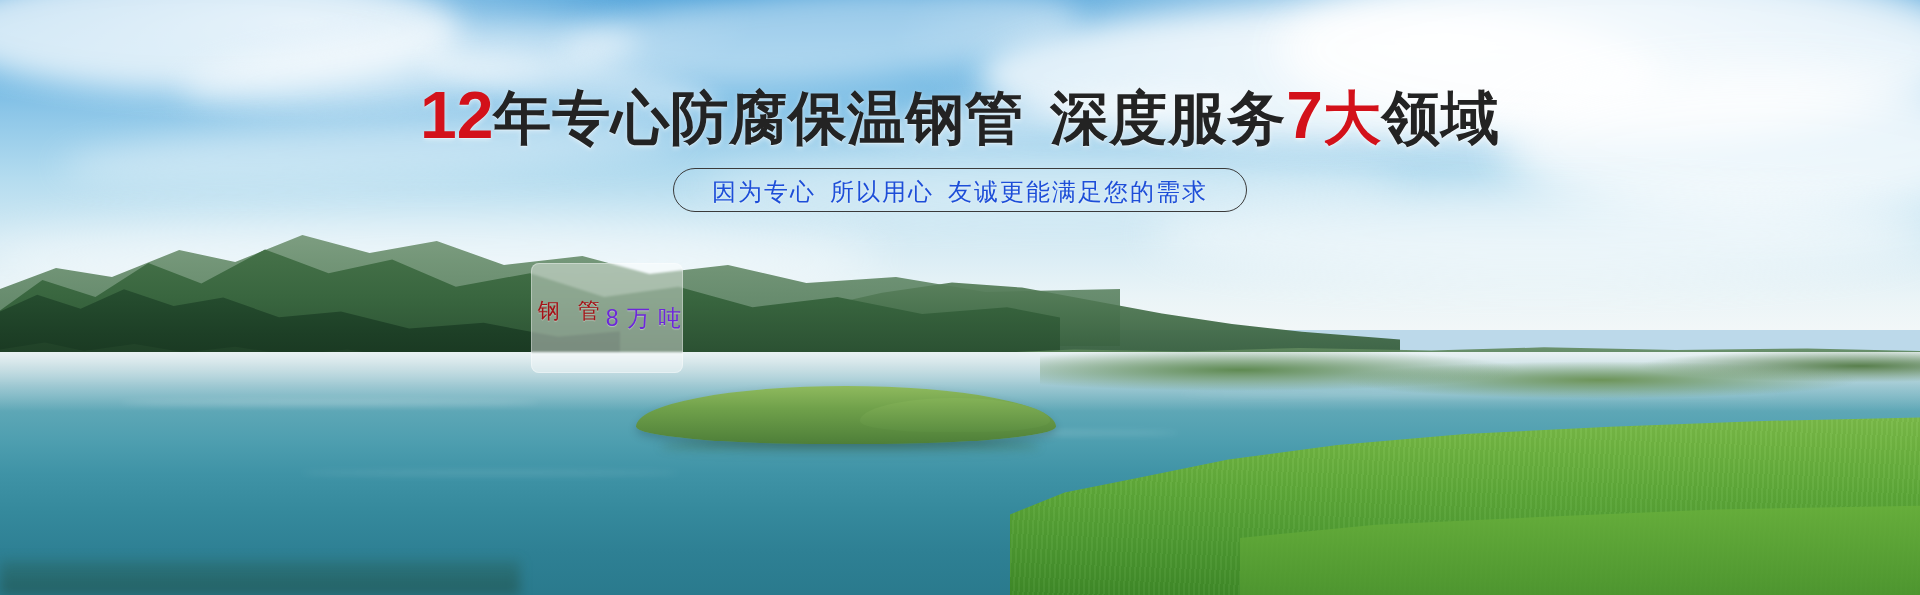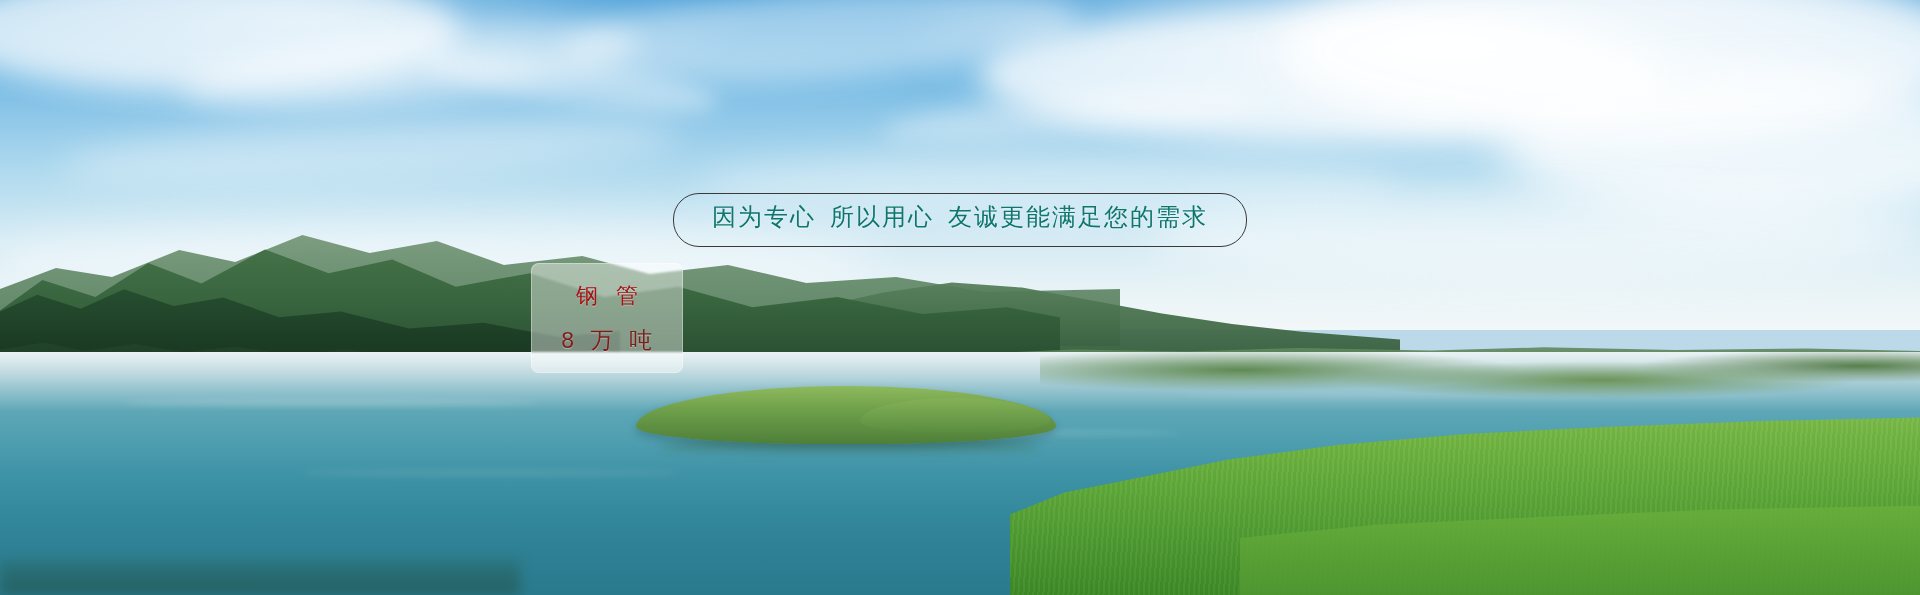--- a/index.html
+++ b/index.html
@@ -152,55 +152,53 @@
   }
   .headline .red { color:#d3111a; }
   .headline .num { font-size:66px; letter-spacing:0; }
   .headline .gap { display:inline-block; width:26px; }
 
   .subtitle-wrap {
     position:absolute; left:0; top:168px; width:1920px; text-align:center;
   }
   .subtitle {
     display:inline-block;
-    padding:9px 38px 15px;
+    padding:9px 38px 5px;
     border:1.5px solid #3a3a3a;
     border-radius:26px;
-    font-size:24px; color:#0f766e; letter-spacing:2px;
+    font-size:24px; color:#1d4ed8; letter-spacing:2px;
     line-height:1.15;
     white-space:nowrap;
     text-shadow:0 1px 2px rgba(255,255,255,.5);
-    margin-top:25px;
   }
   .subtitle .sp { display:inline-block; width:14px; }
 
   
   .cards {
     position:absolute; left:531px; top:263px;
     display:flex; gap:8px;
   }
   .card {
     width:152px; height:110px;
     background:rgba(255,255,255,.42);
     border-radius:8px;
     backdrop-filter:blur(1px);
-    display:flex; flex-direction:column;
+    display:flex; flex-direction:row;
     align-items:center; justify-content:center;
     box-shadow:inset 0 0 0 1px rgba(255,255,255,.35);
   }
   .card-title {
     font-size:22px; color:#a51318; font-weight:500;
     letter-spacing:6px; text-indent:6px;
     margin-bottom:14px;
     text-shadow:0 1px 1px rgba(255,255,255,.4);
   }
   .card-value {
-    font-size:23px; color:#7f1d1d; letter-spacing:1px;
+    font-size:23px; color:#6d28d9; letter-spacing:1px;
     text-shadow:0 1px 1px rgba(255,255,255,.4);
-    font-family:Liberation Mono, monospace;
   }
   .card-value sup { font-size:13px; vertical-align:super; }
 </style>
 </head>
 <body>
 
 <div class="banner">
 
   <div class="sky"></div>
   <div class="cloud c1"></div>
@@ -234,20 +232,23 @@
 
   <div class="island-refl"></div>
   <div class="island"></div>
   <div class="island2"></div>
 
   <div class="grass"></div>
   <div class="grass-texture"></div>
   <div class="grass-lo"></div>
   <div class="shore-left"></div>
 
+  <div class="headline">
+    <span class="red num">12</span><span>年专心防腐保温钢管</span><span class="gap"></span><span>深度服务</span><span class="red num">7</span><span class="red">大</span><span>领域</span>
+  </div>
 
   <div class="subtitle-wrap">
     <div class="subtitle">
       <span>因为专心</span><span class="sp"></span><span>所以用心</span><span class="sp"></span><span>友诚更能满足您的需求</span>
     </div>
   </div>
 
   <div class="cards">
 
     <div class="card">

